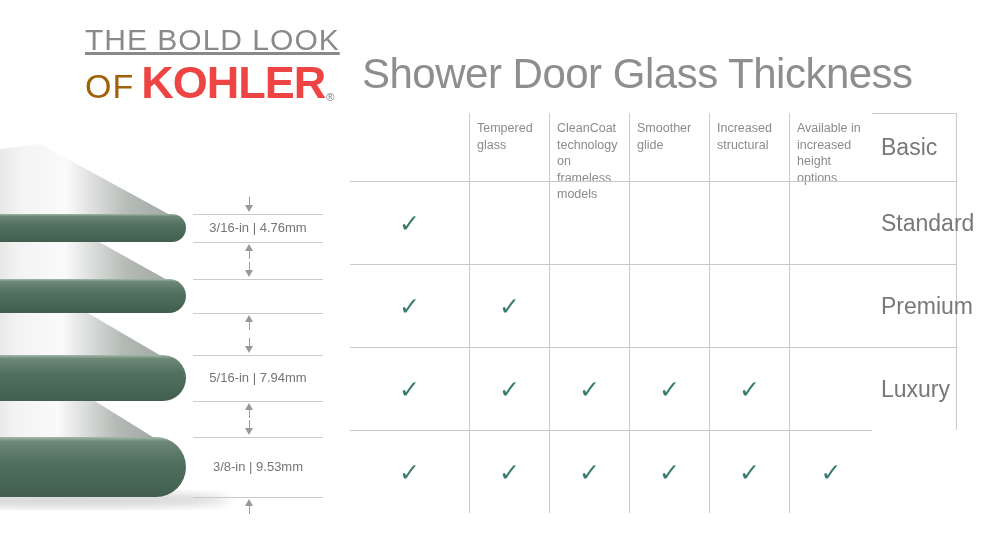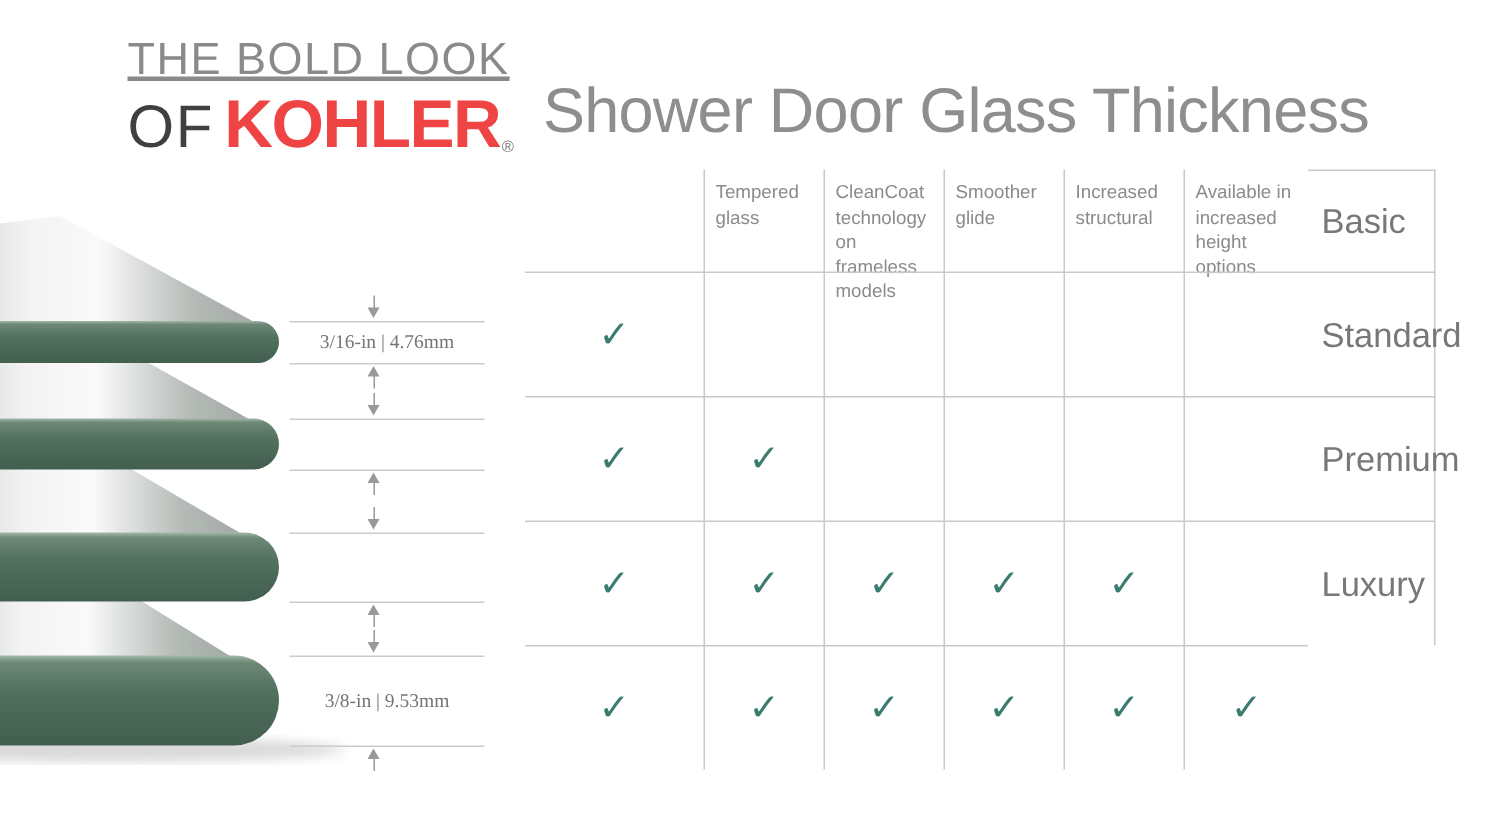--- a/index.html
+++ b/index.html
@@ -2,30 +2,30 @@
 <html><head>
 <meta charset="utf-8">
 <style>
   html,body { margin:0; padding:0; background:#ffffff; font-family:"Liberation Sans",sans-serif; }
   .stage { position:relative; width:1000px; height:545px; overflow:hidden; background:#ffffff; }
 
   
   .logo { position:absolute; left:85px; top:24px; color:#8a8a8a; }
   .logo-l1 { font-size:30px; letter-spacing:1px; line-height:1.05; color:#8a8a8a;text-decoration:underline; }
   .logo-l2 { display:flex; align-items:baseline; line-height:1; margin-top:4px; }
-  .logo-of { font-size:40px; letter-spacing:1px; color:#404040;text-align:right; }
+  .logo-of { font-size:34px; letter-spacing:1px; color:#a16207;text-align:right; }
   .logo-brand { font-size:45px; font-weight:bold; letter-spacing:-1px; margin-left:7px; color:#ef4444; }
   .logo-reg { font-size:11px; color:#7c7c7c; margin-left:1px; transform:translateY(3px); }
 
   
   .title { position:absolute; left:362px; top:26px; font-size:42px; color:#8e8e8e;
            letter-spacing:-0.5px; white-space:nowrap;margin-top:24px; }
 
   
-  .diagram { position:absolute; left:0; top:0; width:350px; height:456px;font-family:Liberation Serif, serif; }
+  .diagram { position:absolute; left:0; top:0; width:350px; height:456px; }
   .panes { position:absolute; left:0; top:0; }
   .mline { position:absolute; left:193px; width:130px; height:1px; background:#cbcbcb; }
   .mlabel { position:absolute; left:188px; width:140px; text-align:center;
             font-size:13px; color:#757575; line-height:16px; }
   .arrow { position:absolute; width:9px; height:15px; }
   .arrow .stem { position:absolute; left:3.5px; width:1.5px; background:#999999; }
   .arrow-down .stem { top:0; height:9px; }
   .arrow-down .head { position:absolute; left:0; top:8px; width:0; height:0;
       border-left:4.5px solid transparent; border-right:4.5px solid transparent;
       border-top:7px solid #999999; }
@@ -125,20 +125,21 @@
     <div class="arrow arrow-up" style="left:245px;top:315px">
         <i class="stem"></i>
         <i class="head"></i>
       </div>
 
     <div class="arrow arrow-down" style="left:245px;top:338px">
         <i class="stem"></i>
         <i class="head"></i>
       </div>
     <div class="mline" style="top:355px"></div>
+    <div class="mlabel" style="top:370px">5/16-in | 7.94mm</div>
     <div class="mline" style="top:401px"></div>
     <div class="arrow arrow-up" style="left:245px;top:403px">
         <i class="stem"></i>
         <i class="head"></i>
       </div>
 
     <div class="arrow arrow-down" style="left:245px;top:420px">
         <i class="stem"></i>
         <i class="head"></i>
       </div>

